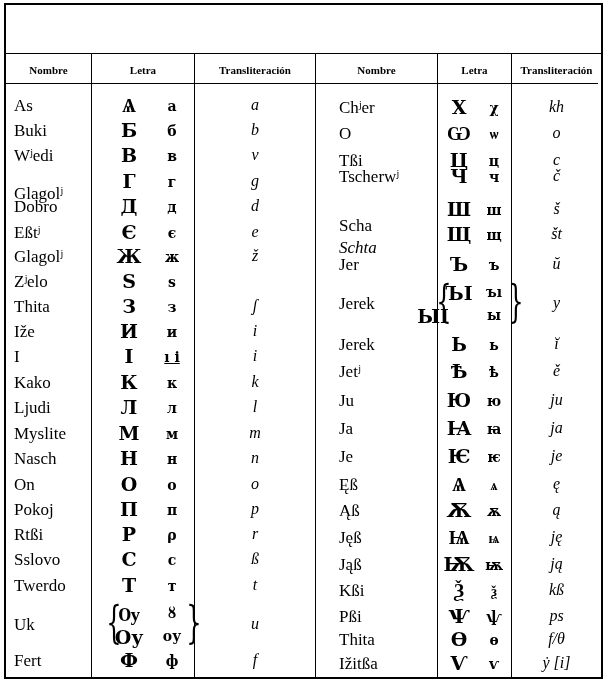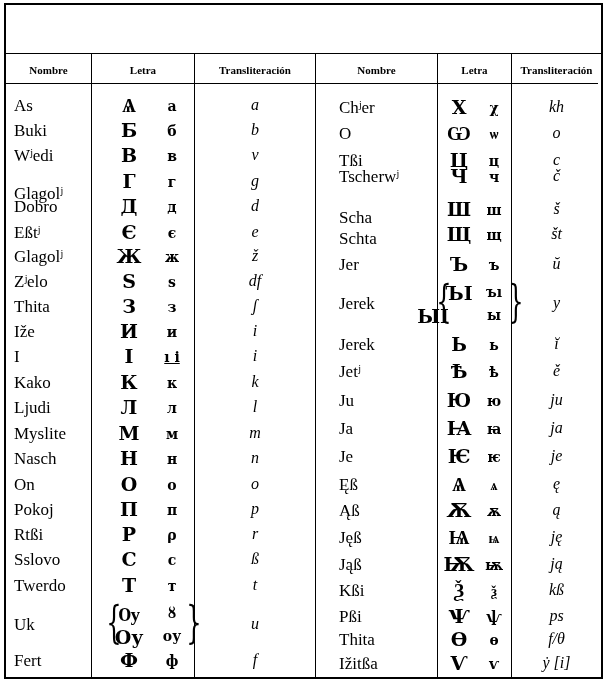--- a/index.html
+++ b/index.html
@@ -77,21 +77,20 @@
       <div class="row" style="left:0;top:242px;width:595px;">
         <div class="name" style="left:8px;top:0;">Glagolʲ</div>
         <div class="up" style="left:106px;width:34px;top:-2px;">Ж</div>
         <div class="lo" style="left:152px;width:28px;top:2px;">ж</div>
         <div class="tr" style="left:189px;width:120px;top:0;">ž</div>
       </div>
       <div class="row" style="left:0;top:267px;width:595px;">
         <div class="name" style="left:8px;top:0;">Zʲelo</div>
         <div class="up" style="left:106px;width:34px;top:-2px;">Ѕ</div>
         <div class="lo" style="left:152px;width:28px;top:2px;">ѕ</div>
-        <div class="tr" style="left:189px;width:120px;top:0;">df</div>
       </div>
       <div class="row" style="left:0;top:292px;width:595px;">
         <div class="name" style="left:8px;top:0;">Thita</div>
         <div class="up" style="left:106px;width:34px;top:-2px;">З</div>
         <div class="lo" style="left:152px;width:28px;top:2px;">з</div>
         <div class="tr" style="left:189px;width:120px;top:0;">ʃ</div>
       </div>
       <div class="row" style="left:0;top:317px;width:595px;">
         <div class="name" style="left:8px;top:0;">Iže</div>
         <div class="up" style="left:106px;width:34px;top:-2px;">И</div>
@@ -194,27 +193,27 @@
         <div class="lo" style="left:474px;width:28px;top:2px;">ц</div>
         <div class="tr" style="left:506px;width:89px;top:0;">c</div>
       </div>
       <div class="row" style="left:0;top:162px;width:576px;">
         <div class="name" style="left:333px;top:0;">Tscherwʲ</div>
         <div class="up" style="left:436px;width:34px;top:-2px;">Ч</div>
         <div class="lo" style="left:474px;width:28px;top:2px;">ч</div>
         <div class="tr" style="left:506px;width:89px;top:0;">č</div>
       </div>
       <div class="row" style="left:0;top:195px;width:595px;">
-        <div class="name" style="left:333px;top:8px;text-align:center;">Scha</div>
+        <div class="name" style="left:333px;top:16px;text-align:center;">Scha</div>
         <div class="up" style="left:436px;width:34px;top:-2px;">Ш</div>
         <div class="lo" style="left:474px;width:28px;top:2px;">ш</div>
         <div class="tr" style="left:506px;width:89px;top:0;">š</div>
       </div>
       <div class="row" style="left:0;top:220px;width:595px;">
-        <div class="name" style="left:333px;top:4px;">Schta</div>
+        <div class="name" style="left:333px;top:13px;font-style:italic;">Schta</div>
         <div class="up" style="left:436px;width:34px;top:-2px;">Щ</div>
         <div class="lo" style="left:474px;width:28px;top:2px;">щ</div>
         <div class="tr" style="left:506px;width:89px;top:0;">št</div>
       </div>
       <div class="row" style="left:0;top:250px;width:595px;">
         <div class="name" style="left:333px;top:0;">Jer</div>
         <div class="up" style="left:436px;width:34px;top:-2px;">Ъ</div>
         <div class="lo" style="left:474px;width:28px;top:2px;">ъ</div>
         <div class="tr" style="left:506px;width:89px;top:0;">ŭ</div>
       </div>

